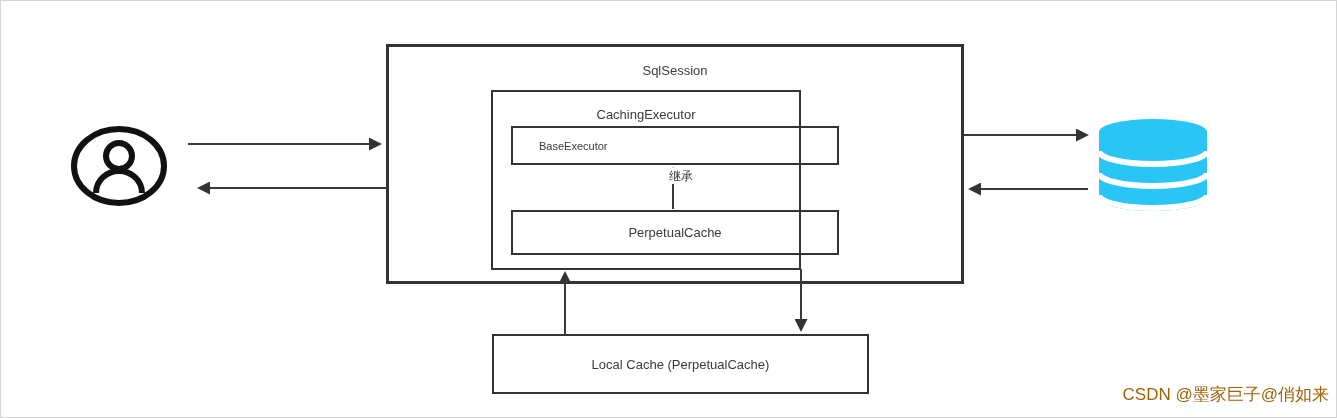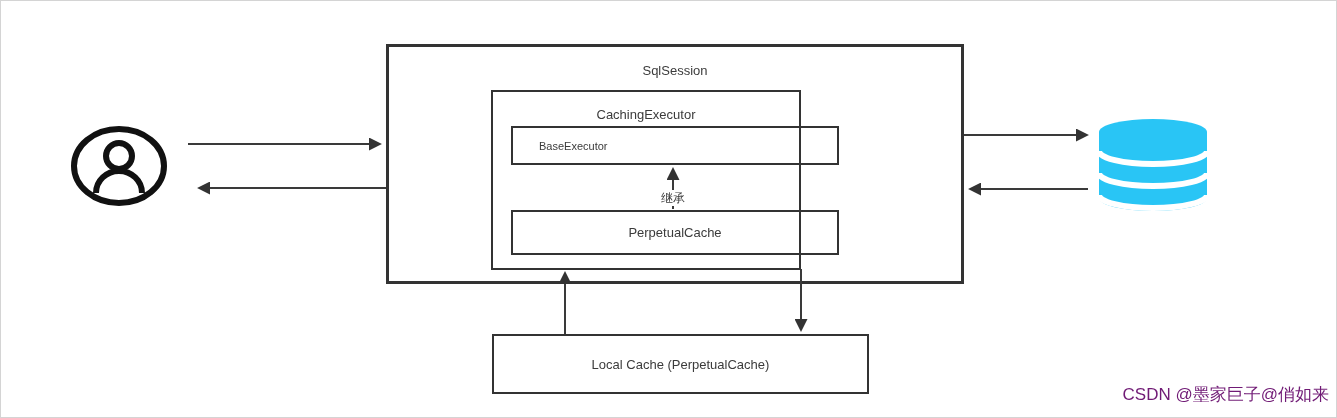--- a/index.html
+++ b/index.html
@@ -39,33 +39,33 @@
   #base-label {
     position:absolute; left:26px; top:0; bottom:0;
     display:flex; align-items:center;
     font-size:11px; white-space:nowrap;
   }
   #perpetual-box    { left:159px; top:2px;   width:146px; height:31px; }
   #simple-box       { left:18px;  top:118px; width:328px; height:45px; }
   #localcache-box   { left:491px; top:333px; width:377px; height:60px;text-align:right; }
 
   #inheritance-label {
-    position:absolute; left:652px; top:189px; width:40px;
-    text-align:center; font-size:12px; color:#3b3b3b;
+    position:absolute; left:652px; top:167px; width:40px;
+    text-align:right; font-size:12px; color:#3b3b3b;
     background:#ffffff; z-index:3; line-height:16px;
   }
   svg.overlay {
     position:absolute; left:0; top:0; z-index:2;
     pointer-events:none;
   }
   #user-icon-wrap { position:absolute; left:69px; top:124px; width:98px; height:82px; }
   #db-icon-wrap   { position:absolute; left:1098px; top:118px; width:108px; height:92px; }
   #watermark {
     position:absolute; right:7px; bottom:11px;
-    font-size:17px; color:#701a75;
+    font-size:17px; color:#a16207;
     white-space:nowrap; z-index:4;
   }
 </style>
 </head>
 <body>
 
 <div class="canvas">
 
   <div id="user-icon-wrap">
     <svg width="98" height="82" viewBox="0 0 98 82">

